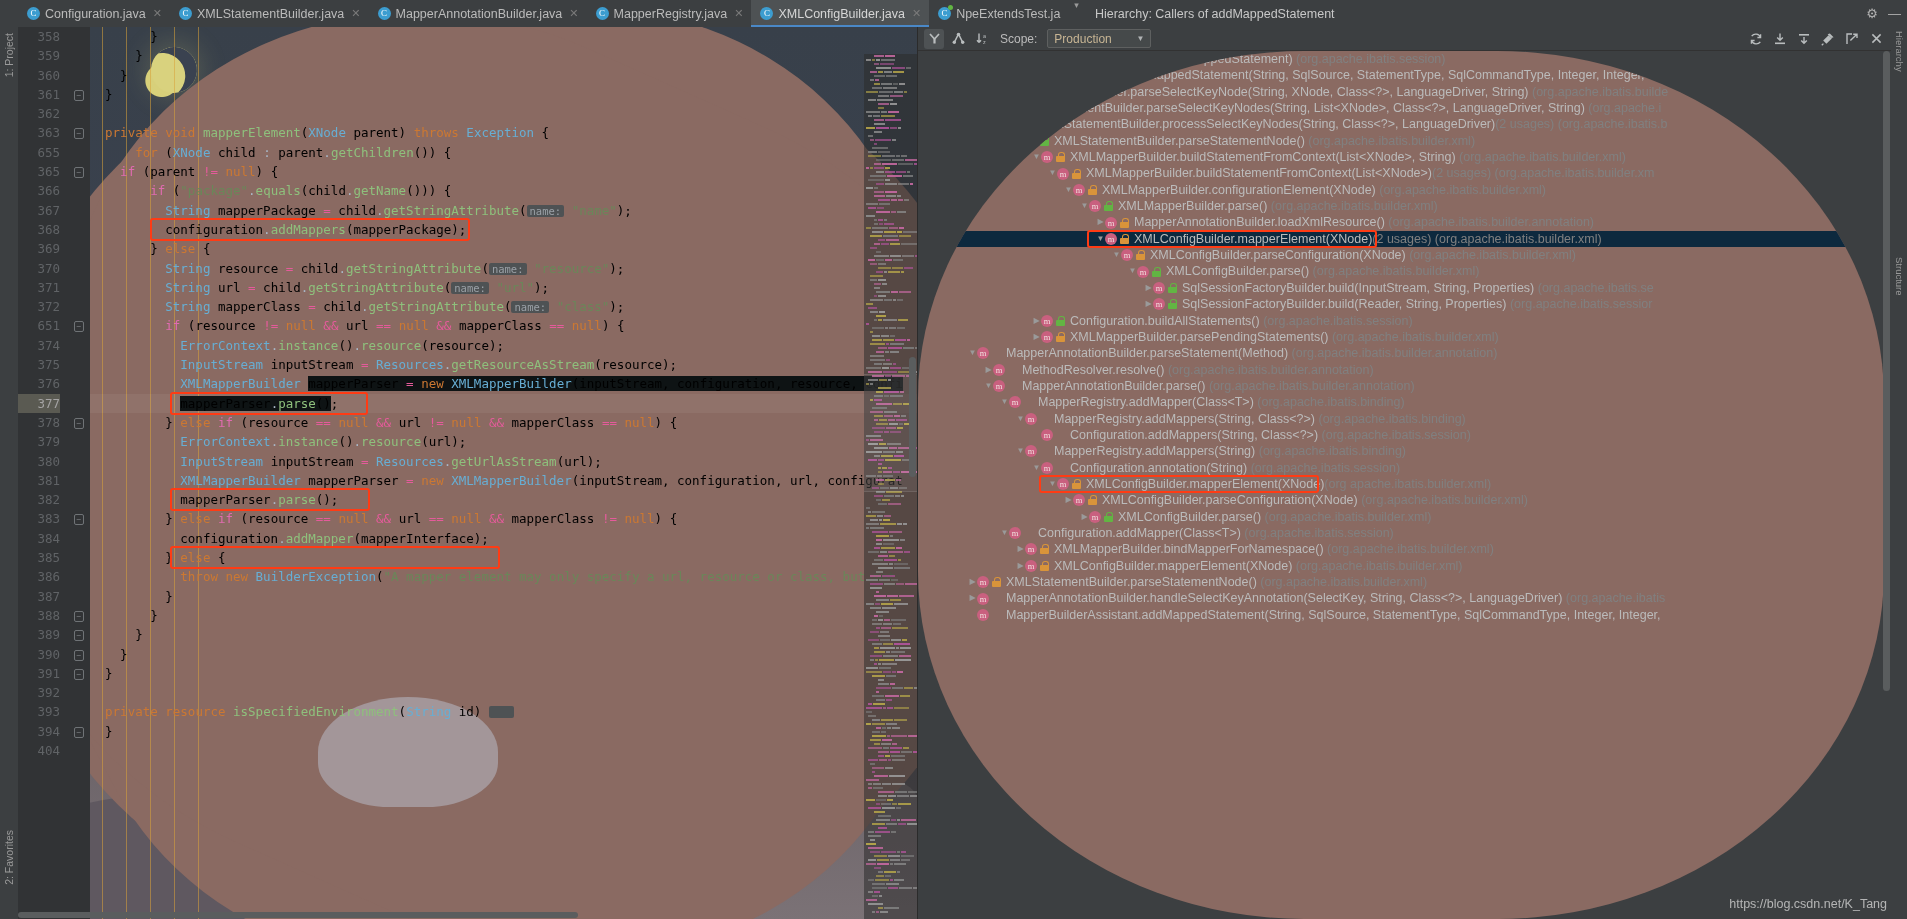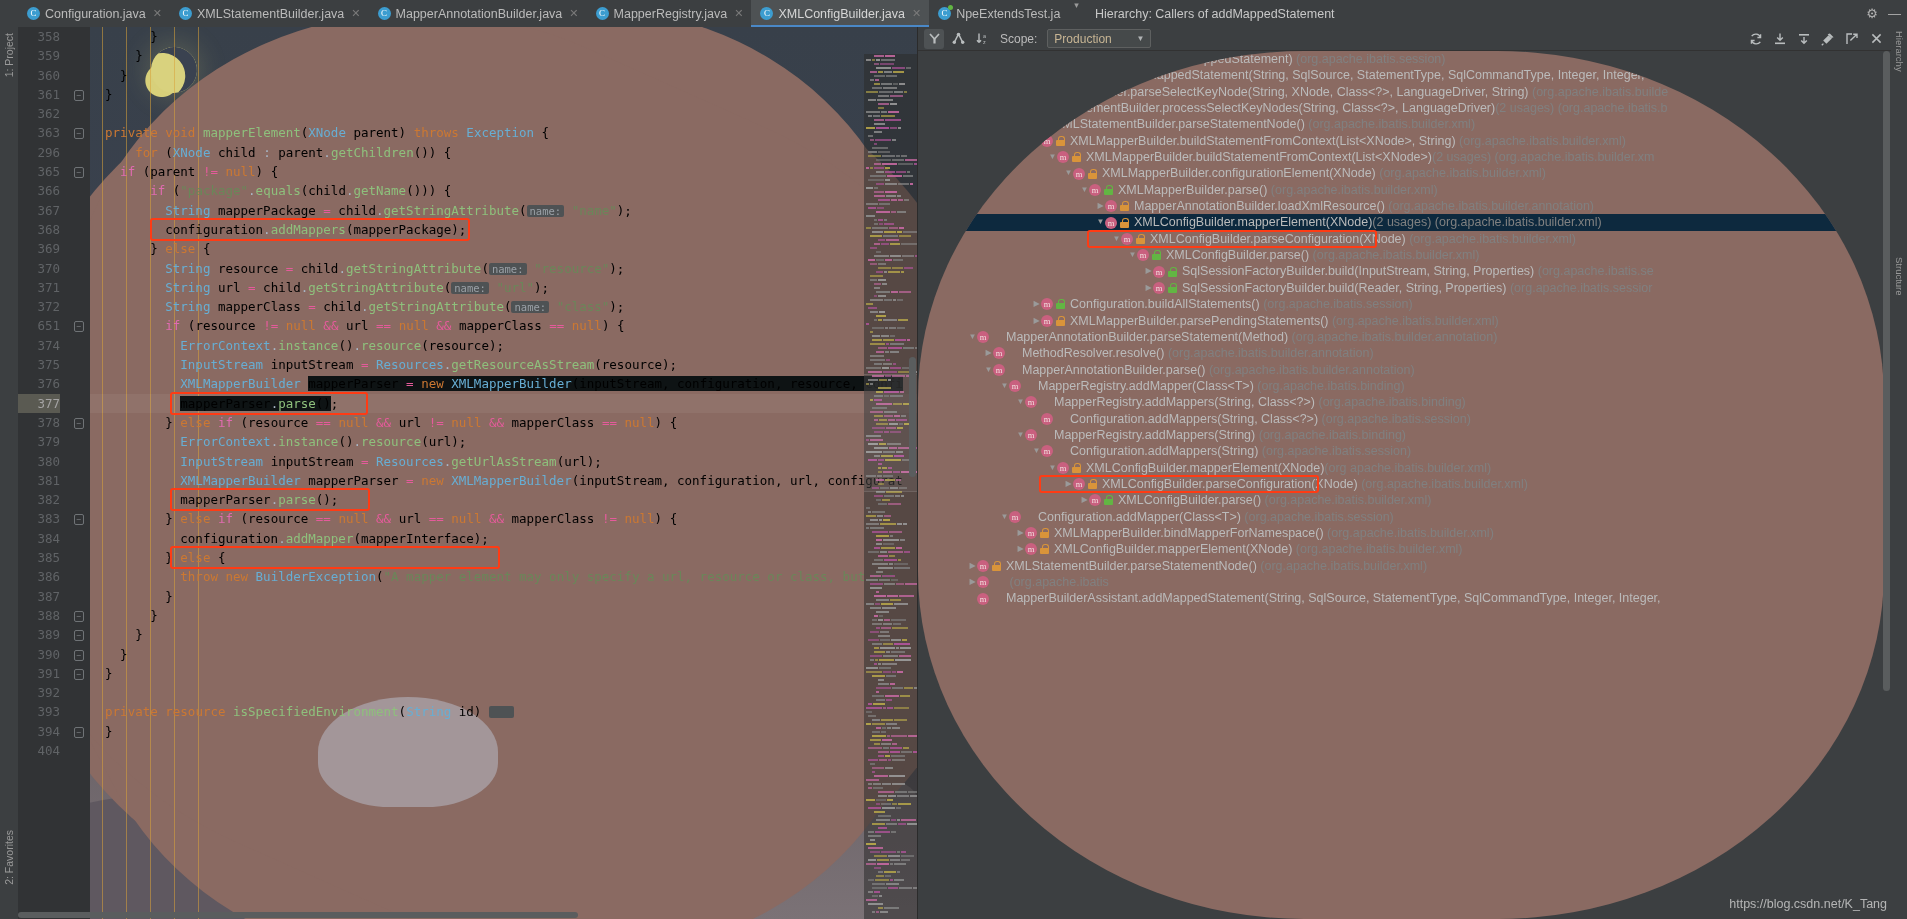--- a/index.html
+++ b/index.html
@@ -318,21 +318,21 @@
     </div>
 
     <div class="code-wrap">
       <div class="gutter" id="gutter-host">
           <div class="ln">358</div>
           <div class="ln">359</div>
           <div class="ln">360</div>
           <div class="ln">361</div>
           <div class="ln">362</div>
           <div class="ln">363</div>
-          <div class="ln">296</div>
+          <div class="ln">655</div>
           <div class="ln">365</div>
           <div class="ln">366</div>
           <div class="ln">367</div>
           <div class="ln">368</div>
           <div class="ln">369</div>
           <div class="ln">370</div>
           <div class="ln">371</div>
           <div class="ln">372</div>
           <div class="ln">651</div>
           <div class="ln">374</div>
@@ -1545,20 +1545,29 @@
         </div>
         <div class="trow" style="padding-left: 50px;">
           <span class="twist">▼</span>
           <span class="mico">m</span>
           <span class="lock orange">
             <i></i>
           </span>
           <span class="tlabel">XMLStatementBuilder.parseSelectKeyNode(String, XNode, Class&lt;?&gt;, LanguageDriver, String)</span>
           <span class="tpkg">&nbsp;(org.apache.ibatis.builde</span>
         </div>
+        <div class="trow" style="padding-left: 66px;">
+          <span class="twist">▼</span>
+          <span class="mico">m</span>
+          <span class="lock orange">
+            <i></i>
+          </span>
+          <span class="tlabel">XMLStatementBuilder.parseSelectKeyNodes(String, List&lt;XNode&gt;, Class&lt;?&gt;, LanguageDriver, String)</span>
+          <span class="tpkg">&nbsp;(org.apache.i</span>
+        </div>
         <div class="trow" style="padding-left: 82px;">
           <span class="twist">▼</span>
           <span class="mico">m</span>
           <span class="lock orange">
             <i></i>
           </span>
           <span class="tlabel">XMLStatementBuilder.processSelectKeyNodes(String, Class&lt;?&gt;, LanguageDriver)</span>
           <span class="tuse">(2 usages)</span>
           <span class="tpkg">&nbsp;(org.apache.ibatis.b</span>
         </div>
@@ -1727,21 +1736,21 @@
           <span class="twist">▼</span>
           <span class="mico">m</span>
           <span class="lock"></span>
           <span class="tlabel">MapperRegistry.addMappers(String)</span>
           <span class="tpkg">&nbsp;(org.apache.ibatis.binding)</span>
         </div>
         <div class="trow" style="padding-left: 114px;">
           <span class="twist">▼</span>
           <span class="mico">m</span>
           <span class="lock"></span>
-          <span class="tlabel">Configuration.addMappers(String)</span>
+          <span class="tlabel">Configuration.annotation(String)</span>
           <span class="tpkg">&nbsp;(org.apache.ibatis.session)</span>
         </div>
         <div class="trow" style="padding-left: 130px;">
           <span class="twist">▼</span>
           <span class="mico">m</span>
           <span class="lock orange">
             <i></i>
           </span>
           <span class="tlabel">XMLConfigBuilder.mapperElement(XNode)</span>
           <span class="tuse">(org</span>
@@ -1796,20 +1805,21 @@
           <span class="lock orange">
             <i></i>
           </span>
           <span class="tlabel">XMLStatementBuilder.parseStatementNode()</span>
           <span class="tpkg">&nbsp;(org.apache.ibatis.builder.xml)</span>
         </div>
         <div class="trow" style="padding-left: 50px;">
           <span class="twist">▶</span>
           <span class="mico">m</span>
           <span class="lock"></span>
+          <span class="tlabel">MapperAnnotationBuilder.handleSelectKeyAnnotation(SelectKey, String, Class&lt;?&gt;, LanguageDriver)</span>
           <span class="tpkg">&nbsp;(org.apache.ibatis</span>
         </div>
         <div class="trow" style="padding-left: 50px;">
           <span class="twist empty">&nbsp;</span>
           <span class="mico">m</span>
           <span class="lock"></span>
           <span class="tlabel">MapperBuilderAssistant.addMappedStatement(String, SqlSource, StatementType, SqlCommandType, Integer, Integer,</span>
         </div>
       </div>
     <div id="treeboxes" style="position: absolute; left: 0px; top: 0px; width: 974px; height: 892px; pointer-events: none;">

